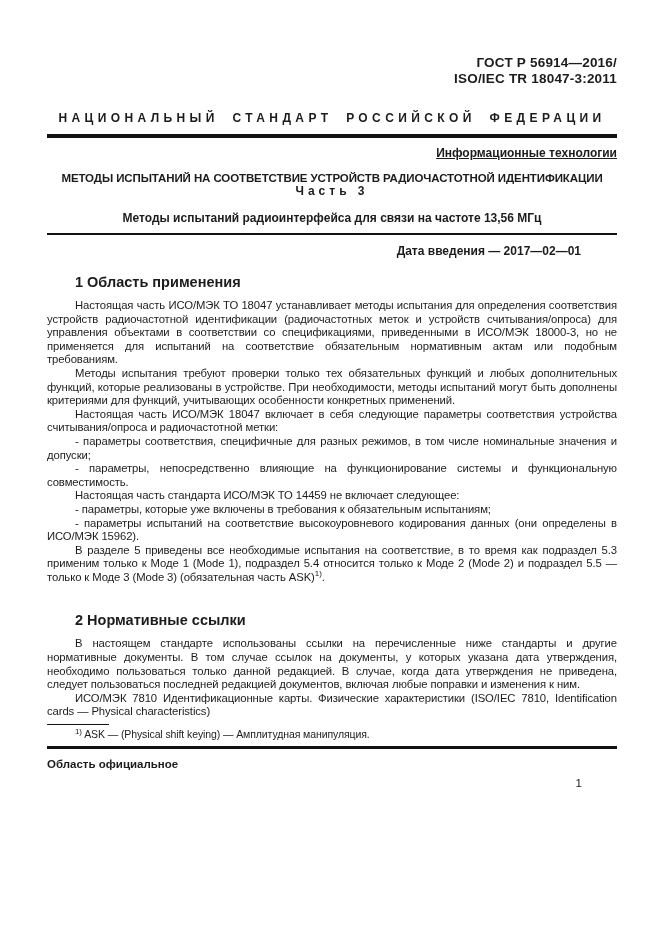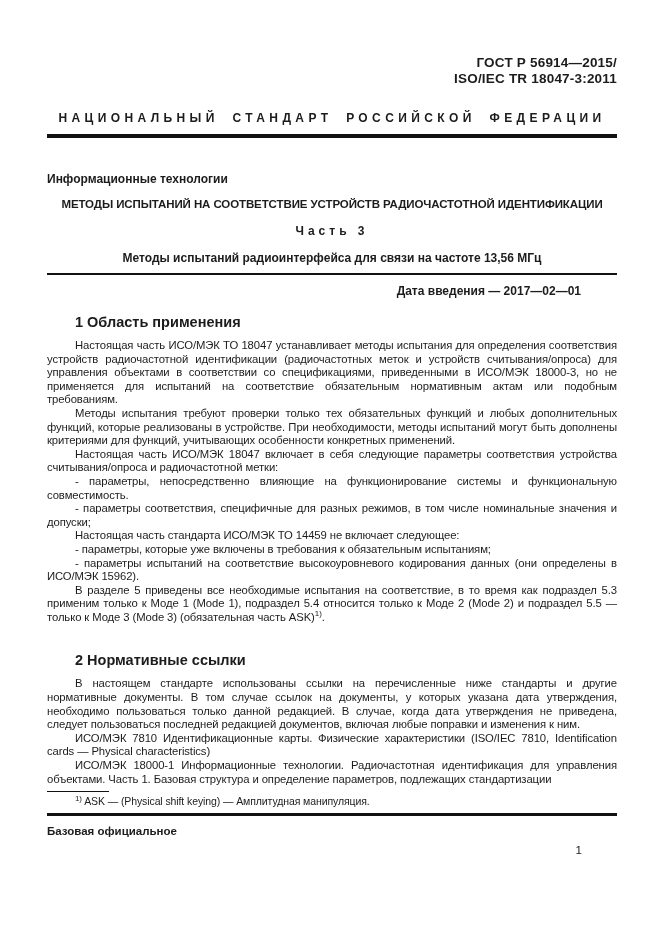--- a/index.html
+++ b/index.html
@@ -29,23 +29,23 @@
     font-size: 12px;
     letter-spacing: 4.4px;
     word-spacing: 6px;
     white-space: nowrap;
   }
 
   .rule-thick { height: 4px; background: #121212; margin-top: 9px; }
   .rule-thin  { height: 2px; background: #121212; margin-top: 8px; }
   .rule-bottom{ height: 3px; background: #121212; margin-top: 5px; }
 
-  .subject   { margin-top: 34px; text-align: left; font-weight: bold; font-size: 12px; }
+  .subject   { margin-top: 8px; text-align: right; font-weight: bold; font-size: 12px; text-decoration: underline; }
   .main-title{ margin-top: 12px; text-align: center; font-weight: bold; font-size: 11.5px; letter-spacing: -0.1px; }
-  .part-label{ margin-top: 14px; text-align: center; font-weight: bold; font-size: 12px; letter-spacing: 4px; }
+  .part-label{ text-align: center; font-weight: bold; font-size: 12px; letter-spacing: 4px; }
   .subtitle  { margin-top: 13px; text-align: center; font-weight: bold; font-size: 12px; }
   .english   { margin-top: 12px; text-align: center; font-size: 10.5px; line-height: 14px; color: #222; }
 
   .date-line {
     margin-top: 9px;
     text-align: right;
     padding-right: 36px;
     font-weight: bold;
     font-size: 12px;
   }
@@ -79,21 +79,21 @@
 
   .edition { margin-top: 9px; font-weight: bold; font-size: 11.5px; }
   .page-num { margin-top: 7px; text-align: right; padding-right: 35px; font-size: 11.5px; }
 </style>
 </head>
 <body>
 
 <div class="page">
 
   <div class="designation">
-    <div>ГОСТ Р 56914—2015/</div>
+    <div>ГОСТ Р 56914—2016/</div>
     <div>ISO/IEC TR 18047-3:2011</div>
   </div>
 
   <div class="banner">НАЦИОНАЛЬНЫЙ СТАНДАРТ РОССИЙСКОЙ ФЕДЕРАЦИИ</div>
 
   <div class="rule-thick"></div>
 
   <div class="subject">Информационные технологии</div>
   <div class="main-title">МЕТОДЫ ИСПЫТАНИЙ НА СООТВЕТСТВИЕ УСТРОЙСТВ РАДИОЧАСТОТНОЙ ИДЕНТИФИКАЦИИ</div>
   <div class="part-label">Часть 3</div>
@@ -102,35 +102,34 @@
 
   <div class="rule-thin"></div>
 
   <div class="date-line">Дата введения — 2017—02—01</div>
 
   <div class="section-heading">1 Область применения</div>
 
   <p class="body">Настоящая часть ИСО/МЭК ТО 18047 устанавливает методы испытания для определения соответствия устройств радиочастотной идентификации (радиочастотных меток и устройств считывания/опроса) для управления объектами в соответствии со спецификациями, приведенными в ИСО/МЭК 18000-3, но не применяется для испытаний на соответствие обязательным нормативным актам или подобным требованиям.</p>
   <p class="body">Методы испытания требуют проверки только тех обязательных функций и любых дополнительных функций, которые реализованы в устройстве. При необходимости, методы испытаний могут быть дополнены критериями для функций, учитывающих особенности конкретных применений.</p>
   <p class="body">Настоящая часть ИСО/МЭК 18047 включает в себя следующие параметры соответствия устройства считывания/опроса и радиочастотной метки:</p>
+  <p class="body">- параметры соответствия, специфичные для разных режимов, в том числе номинальные значения и допуски;</p>
   <p class="body">- параметры, непосредственно влияющие на функционирование системы и функциональную совместимость.</p>
-  <p class="body">- параметры соответствия, специфичные для разных режимов, в том числе номинальные значения и допуски;</p>
   <p class="body">Настоящая часть стандарта ИСО/МЭК ТО 14459 не включает следующее:</p>
   <p class="body">- параметры, которые уже включены в требования к обязательным испытаниям;</p>
   <p class="body">- параметры испытаний на соответствие высокоуровневого кодирования данных (они определены в ИСО/МЭК 15962).</p>
 
   <p class="body"><span>В разделе 5 приведены все необходимые испытания на соответствие, в то время как подраздел 5.3 применим только к Моде 1 (Mode 1), подраздел 5.4 относится только к Моде 2 (Mode 2) и подраздел 5.5 — только к Моде 3 (Mode 3) (обязательная часть ASK)</span><sup class="fn-ref">1)</sup><span>.</span></p>
 
   <div class="section-heading second">2 Нормативные ссылки</div>
 
   <p class="body">В настоящем стандарте использованы ссылки на перечисленные ниже стандарты и другие нормативные документы. В том случае ссылок на документы, у которых указана дата утверждения, необходимо пользоваться только данной редакцией. В случае, когда дата утверждения не приведена, следует пользоваться последней редакцией документов, включая любые поправки и изменения к ним.</p>
   <p class="body">ИСО/МЭК 7810 Идентификационные карты. Физические характеристики (ISO/IEC 7810, Identification cards — Physical characteristics)</p>
-  <p class="body">ИСО/МЭК 18000-1 Информационные технологии. Радиочастотная идентификация для управления объектами. Часть 1. Базовая структура и определение параметров, подлежащих стандартизации</p>
 
   <div class="footnote-rule"></div>
   <p class="footnote"><sup class="fn-ref">1)</sup><span> ASK — (Physical shift keying) — Амплитудная манипуляция.</span></p>
 
   <div class="rule-bottom"></div>
 
-  <div class="edition">Базовая официальное</div>
+  <div class="edition">Область официальное</div>
   <div class="page-num">1</div>
 
 </div>
 
 </body></html>

